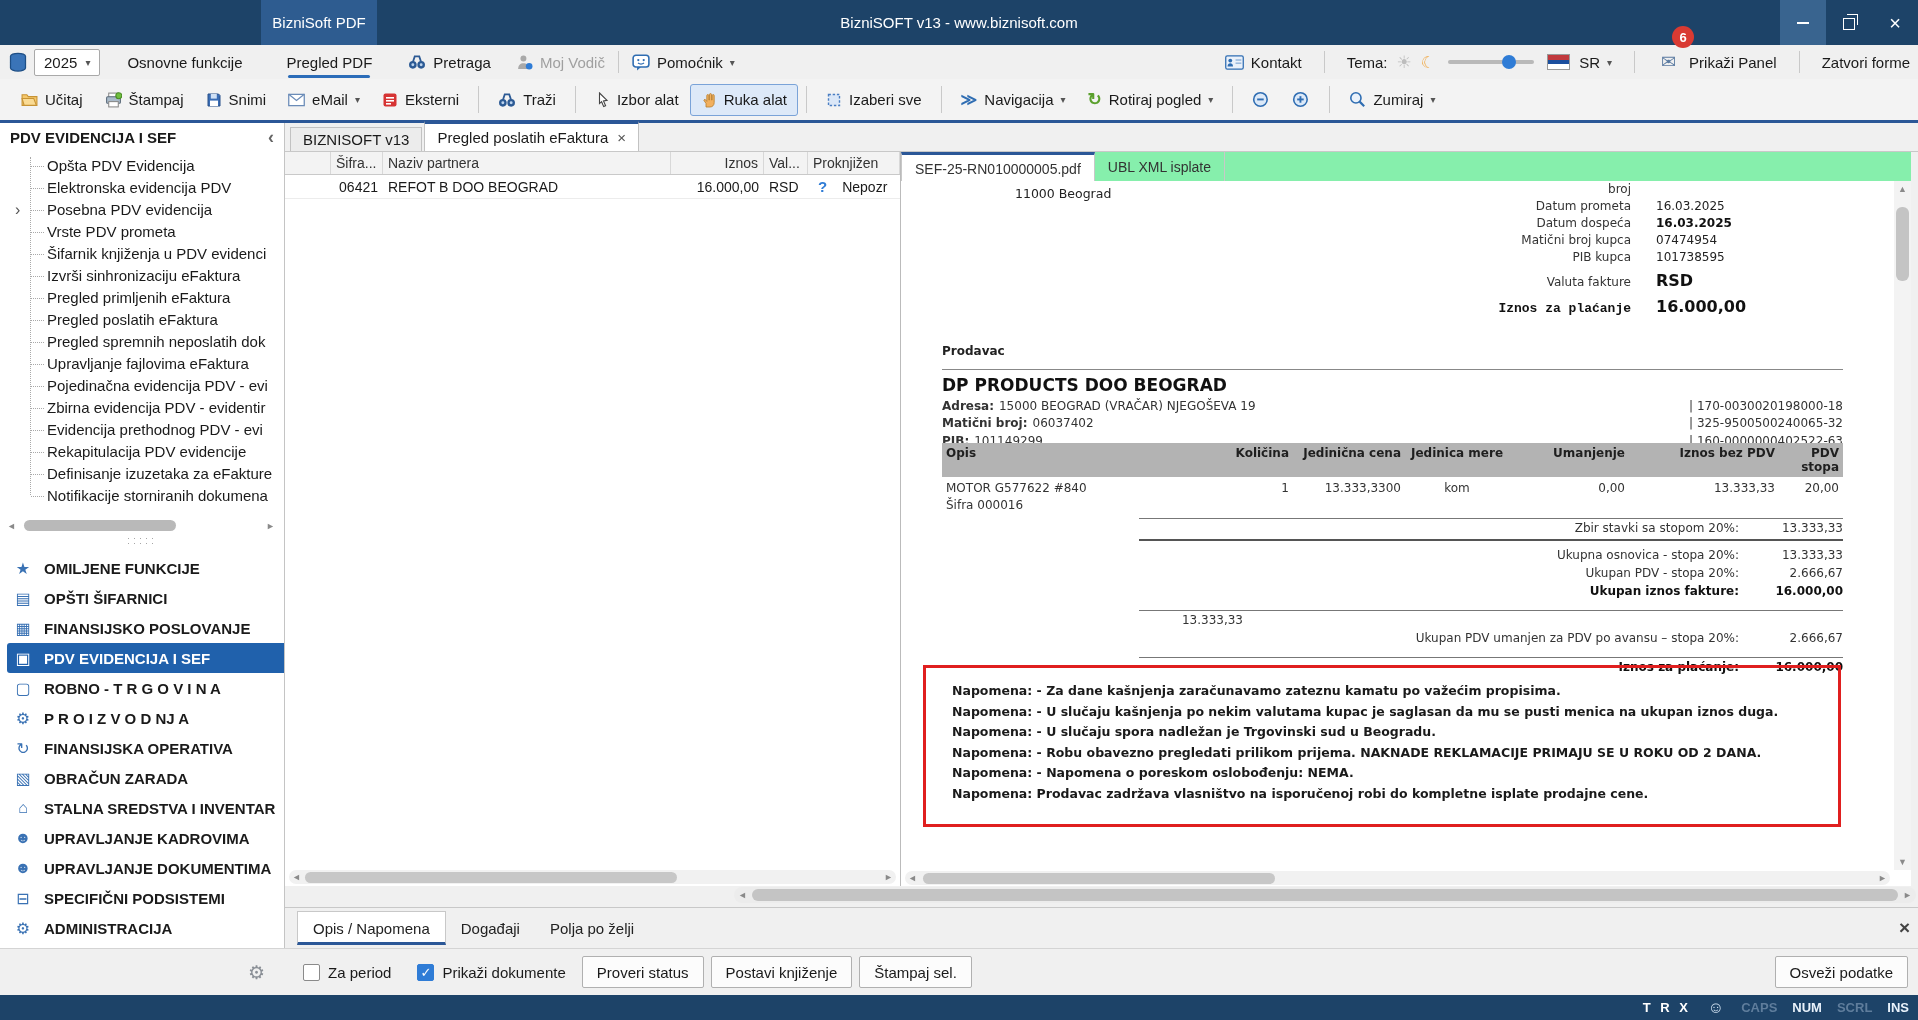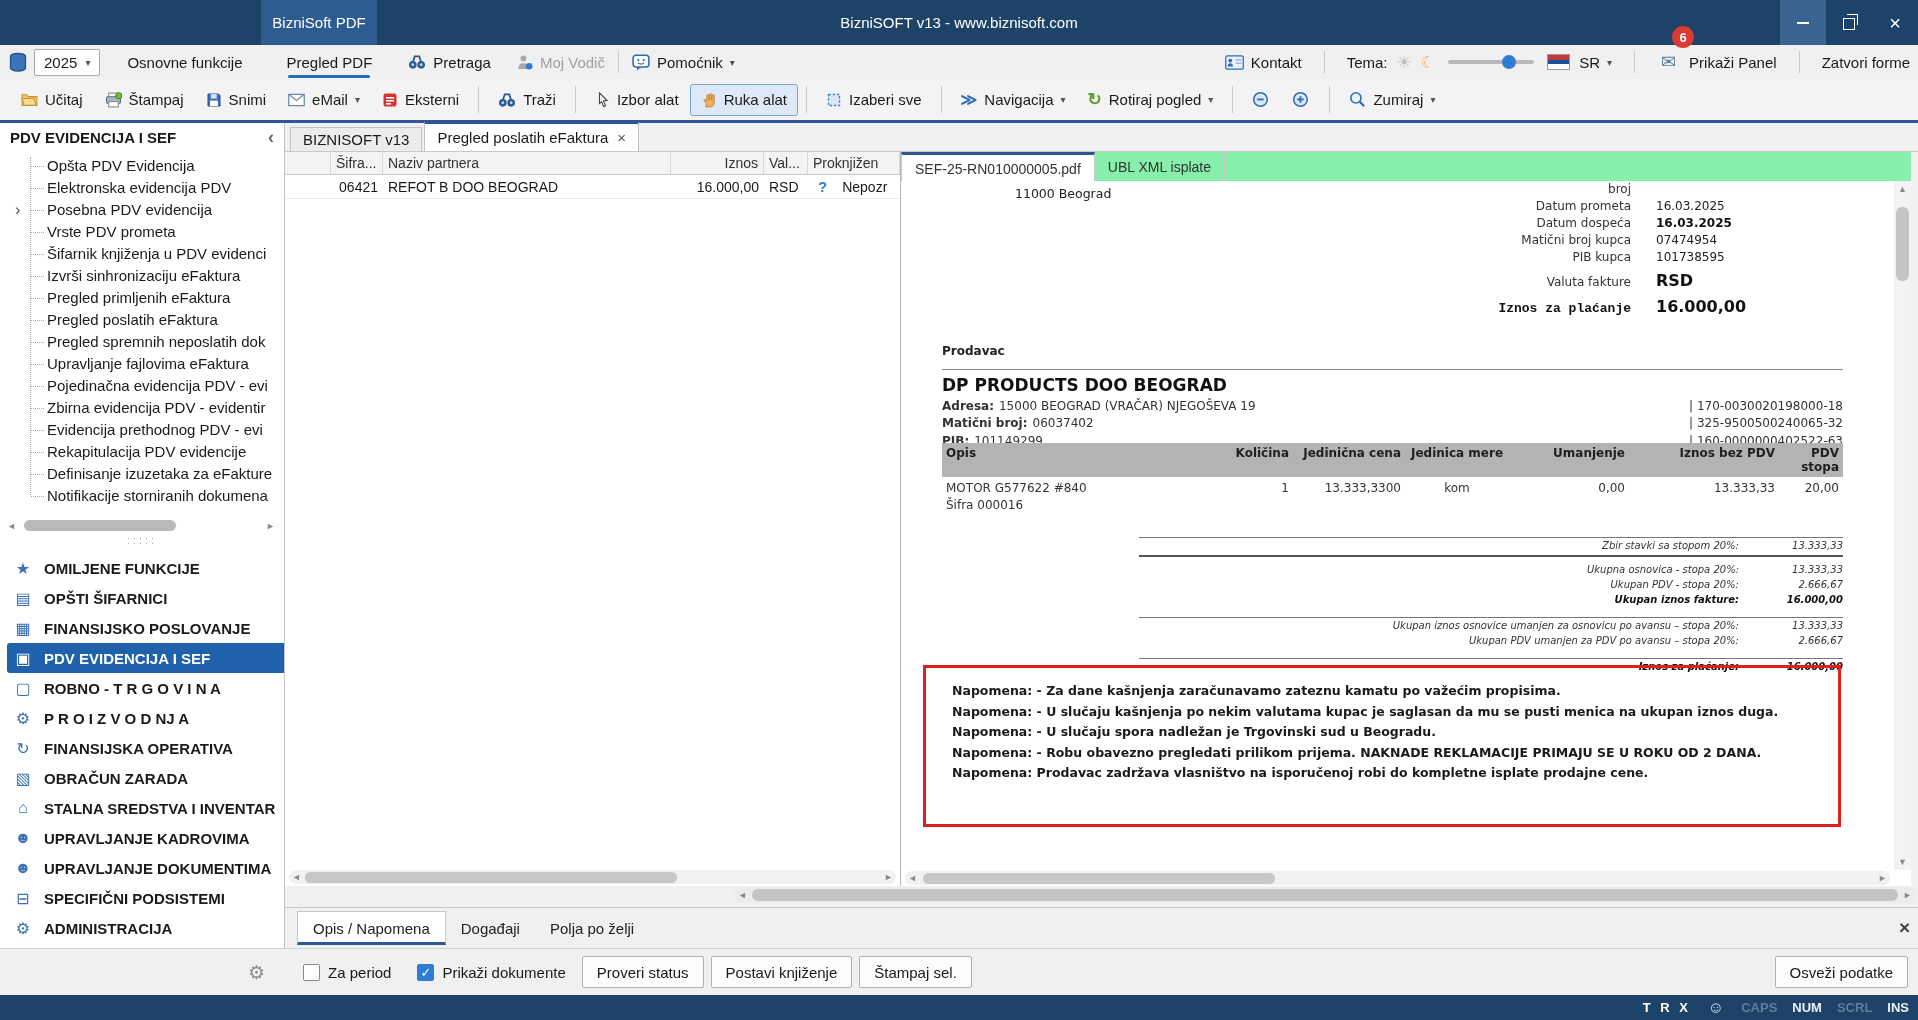--- a/index.html
+++ b/index.html
@@ -135,21 +135,21 @@
   .it-head{display:flex;background:#b3b3b3;color:#1f1f1f;font-weight:bold;padding:3px 4px;}
   .it-row{display:flex;padding:4px 4px 0 4px;}
   .ic-opis{flex:1;text-align:left;}
   .ic-kol{width:70px;text-align:right;flex:none;}
   .ic-cena{width:112px;text-align:right;flex:none;}
   .ic-jm{width:112px;text-align:center;flex:none;}
   .ic-um{width:112px;text-align:right;flex:none;}
   .ic-bez{width:150px;text-align:right;flex:none;}
   .ic-st{width:64px;text-align:right;flex:none;}
   .row-code{padding:3px 4px;color:#333;}
-  .totals{position:absolute;left:238px;top:356px;width:704px;font-size:10px;font-style:italic;}
+  .totals{position:absolute;left:238px;top:337px;width:704px;font-size:12px;}
   .t-row{display:flex;padding:2px 0;}
   .t-label{flex:1;text-align:right;}
   .t-value{width:104px;text-align:right;flex:none;}
   .t-row.rt{border-top:1px solid #777;}
   .t-row.rbt{border-bottom:2px solid #555;padding-bottom:4px;margin-bottom:5px;}
   .t-row.b{font-weight:bold;color:#111;}
   .t-row.gap{margin-top:10px;}
   .redbox{position:absolute;left:22px;top:484px;width:918px;height:162px;box-sizing:border-box;
           border:3px solid #e01f1f;padding:13px 26px;}
   .nap{font-size:12.5px;font-weight:bold;color:#1a1a1a;line-height:20.5px;white-space:nowrap;overflow:hidden;}
@@ -710,21 +710,20 @@
                 <span class="t-label">Ukupan PDV - stopa 20%:</span>
                 <span class="t-value">2.666,67</span>
               </div>
 
               <div class="t-row b">
                 <span class="t-label">Ukupan iznos fakture:</span>
                 <span class="t-value">16.000,00</span>
               </div>
 
               <div class="t-row gap rt">
-                <span class="t-label">Ukupan iznos osnovice umanjen za osnovicu po avansu – stopa 20%:</span>
                 <span class="t-value">13.333,33</span>
               </div>
 
               <div class="t-row">
                 <span class="t-label">Ukupan PDV umanjen za PDV po avansu – stopa 20%:</span>
                 <span class="t-value">2.666,67</span>
               </div>
 
               <div class="t-row gap rt b">
                 <span class="t-label">Iznos za plaćanje:</span>
@@ -735,20 +734,21 @@
           <div class="redbox">
 
               <div class="nap">Napomena: - Za dane kašnjenja zaračunavamo zateznu kamatu po važećim propisima.</div>
 
               <div class="nap">Napomena: - U slučaju kašnjenja po nekim valutama kupac je saglasan da mu se pusti menica na ukupan iznos duga.</div>
 
               <div class="nap">Napomena: - U slučaju spora nadležan je Trgovinski sud u Beogradu.</div>
 
               <div class="nap">Napomena: - Robu obavezno pregledati prilikom prijema. NAKNADE REKLAMACIJE PRIMAJU SE U ROKU OD 2 DANA.</div>
 
+              <div class="nap">Napomena: - Napomena o poreskom oslobođenju: NEMA.</div>
 
               <div class="nap">Napomena: Prodavac zadržava vlasništvo na isporučenoj robi do kompletne isplate prodajne cene.</div>
             </div>
         </div>
 
         <div class="vscroll">
           <span class="varrow" style="top:3px">▲</span>
           <span class="thumb"></span>
           <span class="varrow" style="bottom:3px">▼</span>
         </div>

